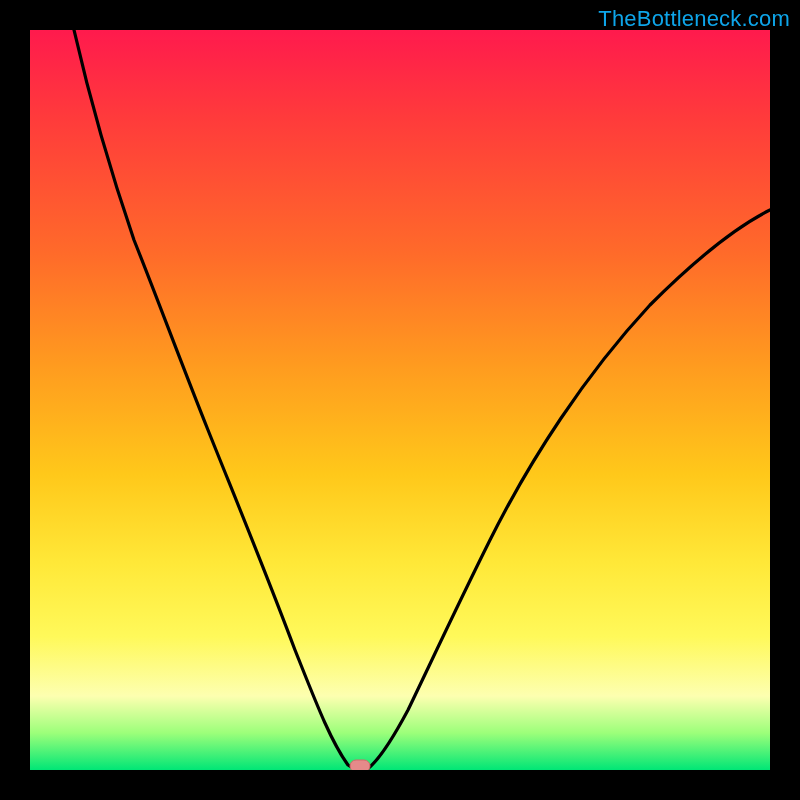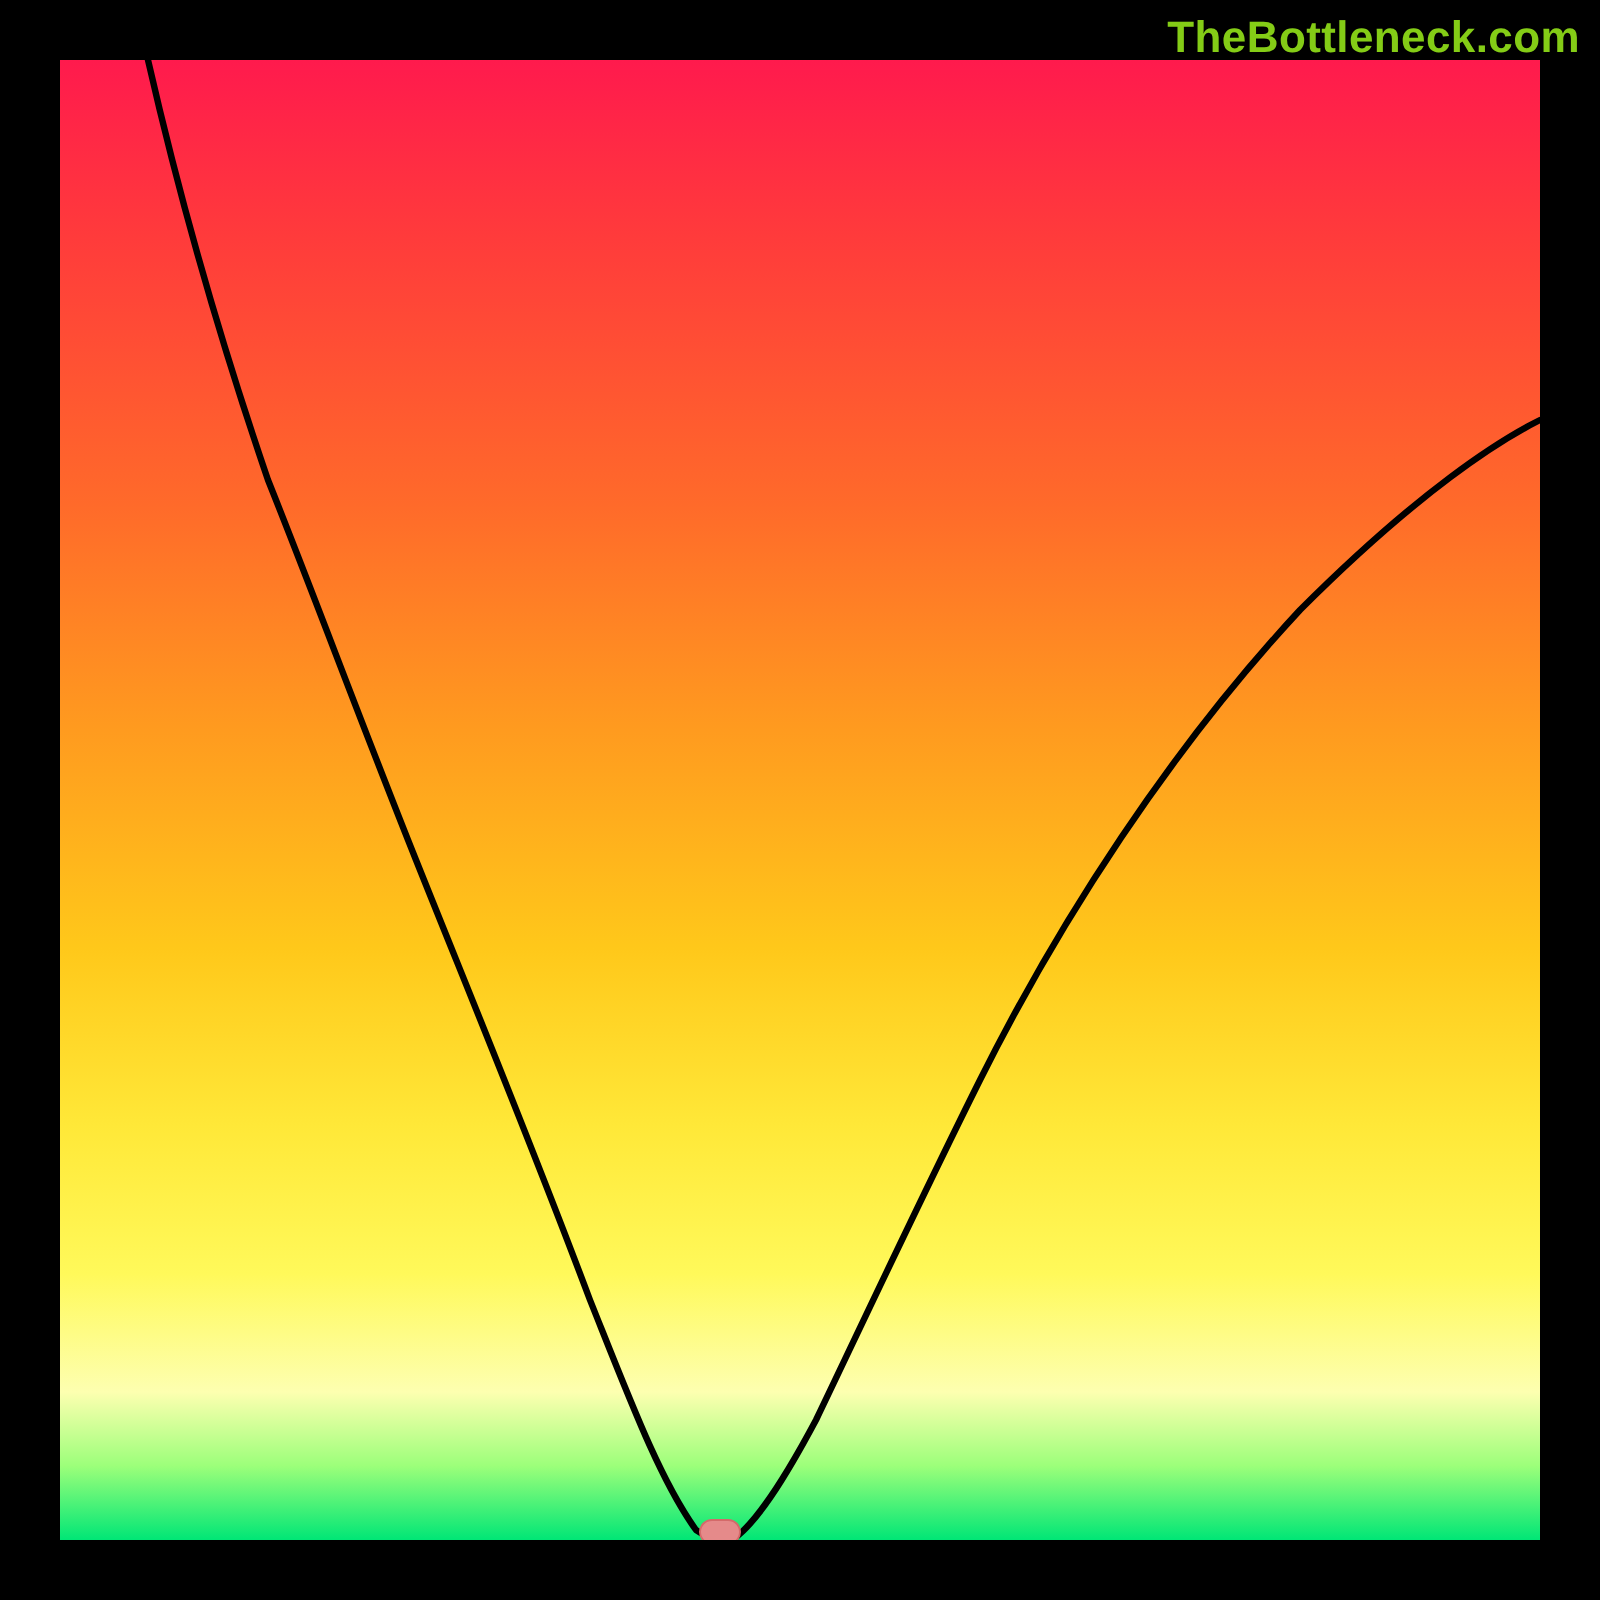--- a/index.html
+++ b/index.html
@@ -35,23 +35,23 @@
       #fff95a 82%,
       #fdffb0 90%,
       #9cff7a 95%,
       #00e676 100%
     );
   }
   .watermark {
     position: absolute;
     top: 6px;
     right: 10px;
-    color: #84cc16;
+    color: #0ea5e9;
     font-size: 22px;
-    font-weight: 700;
+    font-weight: 400;
     letter-spacing: 0.2px;
     user-select: none;
   }
   svg.curve {
     position: absolute;
     left: 0;
     top: 0;
     width: 740px;
     height: 740px;
   }

